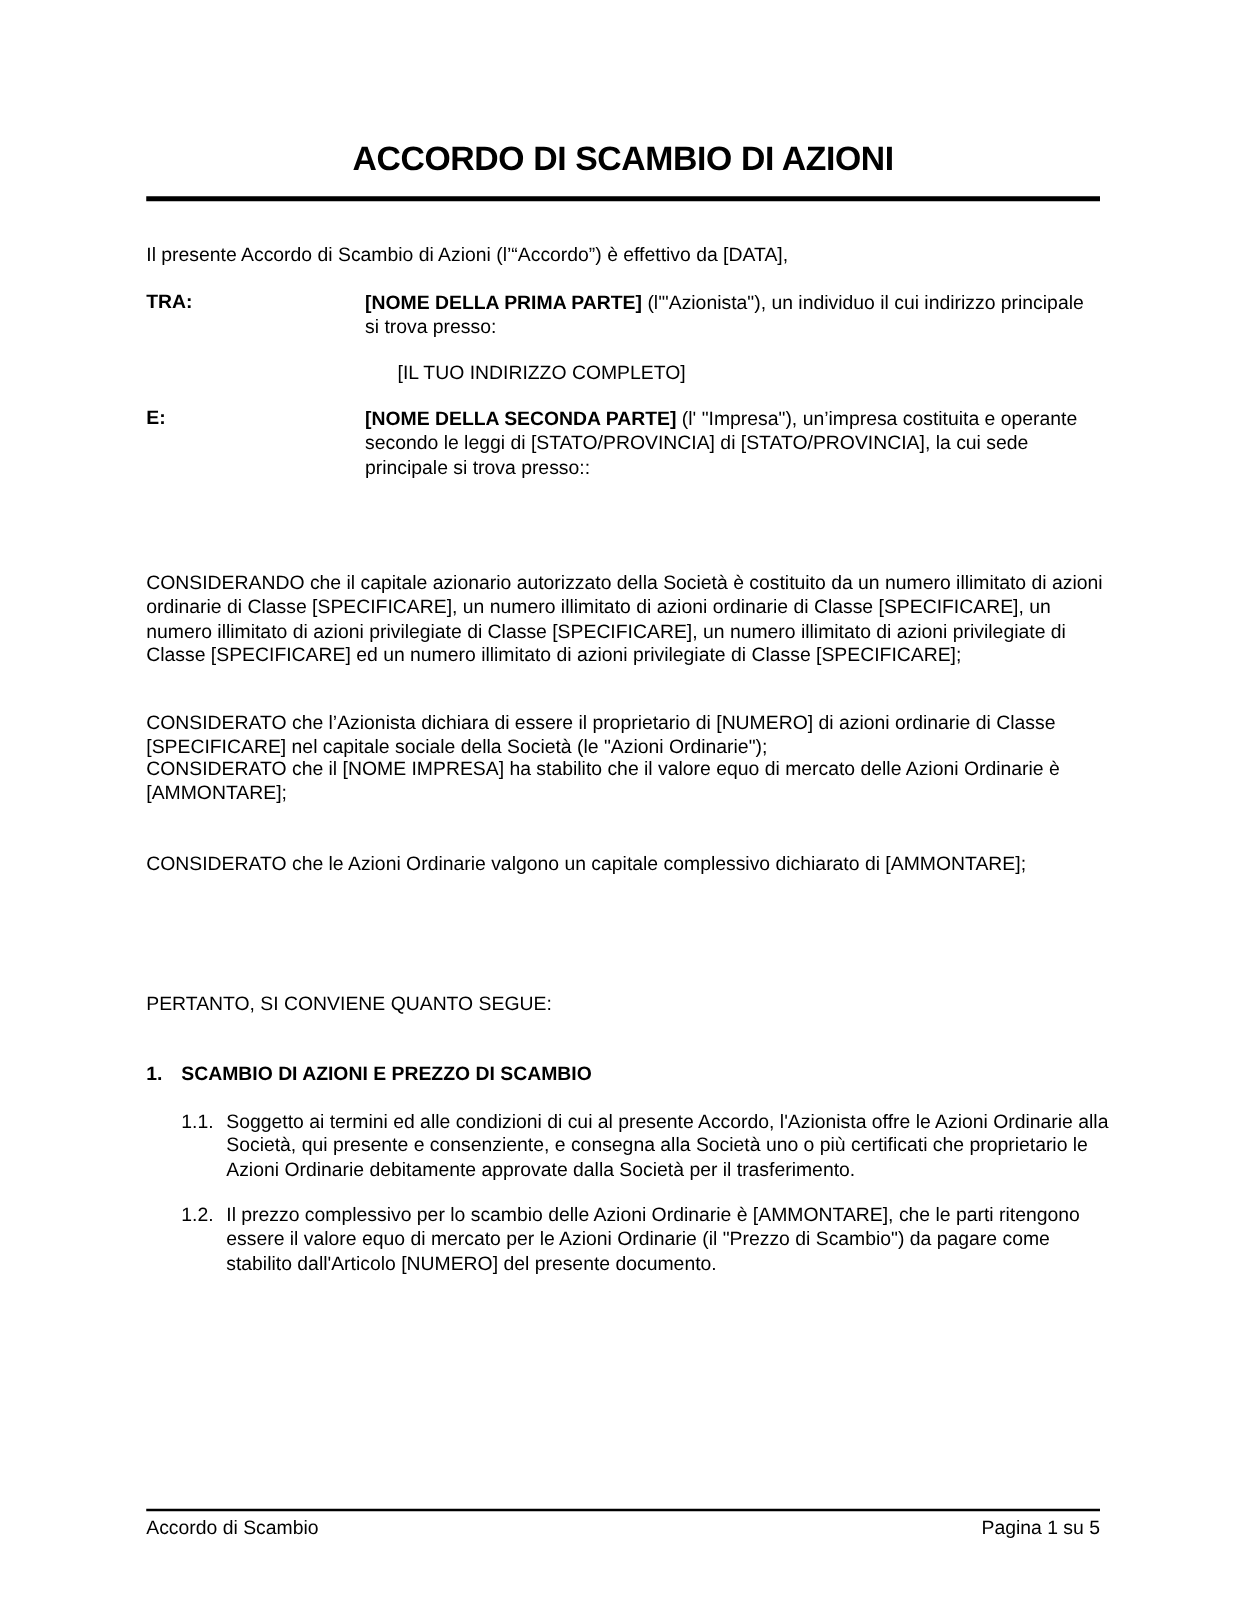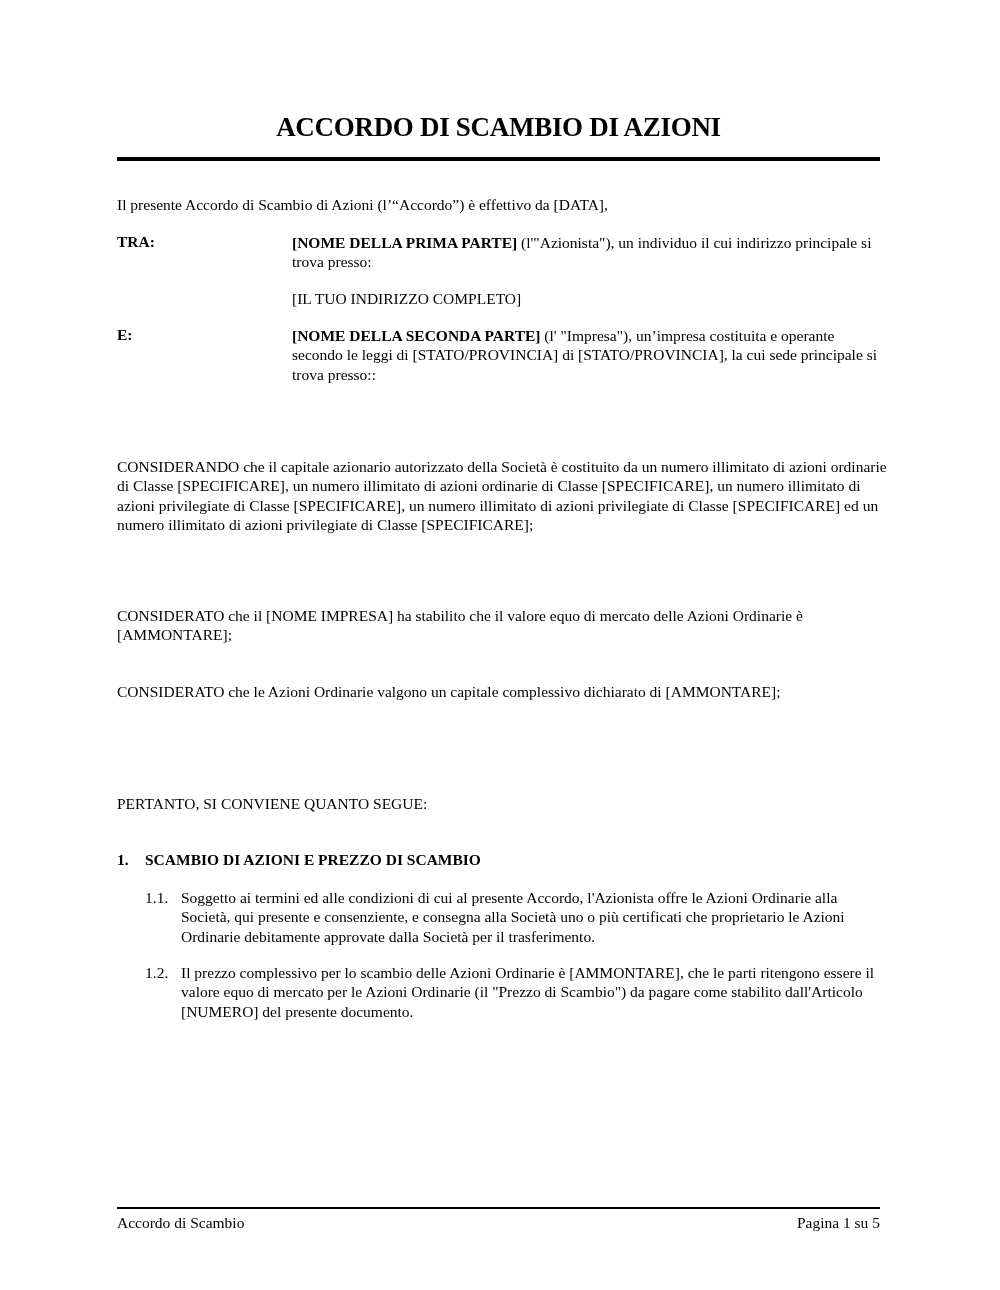--- a/index.html
+++ b/index.html
@@ -1,20 +1,20 @@
 <!DOCTYPE html>
 <html><head>
 <meta charset="utf-8">
 <style>
   html, body { margin: 0; padding: 0; background: #ffffff; }
   body {
     width: 1000px; height: 1290px; position: relative; overflow: hidden;
     font-family: "Liberation Sans", sans-serif; color: #000; font-size: 15.5px;
   }
-  .page { position: absolute; left: 0; top: 0; width: 1000px; height: 1234px; font-family: Liberation Serif, serif; }
+  .page { position: absolute; left: 0; top: 0; width: 1000px; height: 1234px; }
   .title {
     position: absolute; left: 117px; width: 763px; top: 112px;
     text-align: center; font-weight: bold; font-size: 27px; letter-spacing: -0.3px;
   }
   .title-rule {
     position: absolute; left: 117px; width: 763px; top: 157px; height: 4px; background: #000;
   }
   .p { position: absolute; left: 117px; width: 770px; line-height: 19.4px; }
   .party-label { position: absolute; left: 117px; font-weight: bold; }
   .party-body { position: absolute; left: 292px; width: 590px; line-height: 19.4px; }
@@ -37,28 +37,29 @@
 
   <div class="title">ACCORDO DI SCAMBIO DI AZIONI</div>
   <div class="title-rule"></div>
 
   <div class="p" style="top:195px;">Il presente Accordo di Scambio di Azioni (l’“Accordo”) è effettivo da [DATA],</div>
 
   <div class="party-label" style="top:233px;">TRA:</div>
   <div class="party-body" style="top:233px;">
     <span class="b">[NOME DELLA PRIMA PARTE]</span><span> (l'"Azionista"), un individuo il cui indirizzo principale si trova presso:</span>
   </div>
-  <div class="party-body" style="top:289px;">[IL TUO INDIRIZZO COMPLETO]</div>
+  <div class="party-body" style="top:289px;margin-left:26px;">[IL TUO INDIRIZZO COMPLETO]</div>
 
   <div class="party-label" style="top:326px;">E:</div>
   <div class="party-body" style="top:326px;">
     <span class="b">[NOME DELLA SECONDA PARTE]</span><span> (l' "Impresa"), un’impresa costituita e operante secondo le leggi di [STATO/PROVINCIA] di [STATO/PROVINCIA], la cui sede principale si trova presso::</span>
   </div>
 
   <div class="p" style="top:457px;">CONSIDERANDO che il capitale azionario autorizzato della Società è costituito da un numero illimitato di azioni ordinarie di Classe [SPECIFICARE], un numero illimitato di azioni ordinarie di Classe [SPECIFICARE], un numero illimitato di azioni privilegiate di Classe [SPECIFICARE], un numero illimitato di azioni privilegiate di Classe [SPECIFICARE] ed un numero illimitato di azioni privilegiate di Classe [SPECIFICARE];</div>
+  <div class="p" style="top:569px;">CONSIDERATO che l’Azionista dichiara di essere il proprietario di [NUMERO] di azioni ordinarie di Classe [SPECIFICARE] nel capitale sociale della Società (le "Azioni Ordinarie");</div>
   <div class="p" style="top:606px;">CONSIDERATO che il [NOME IMPRESA] ha stabilito che il valore equo di mercato delle Azioni Ordinarie è [AMMONTARE];</div>
   <div class="p" style="top:682px;">CONSIDERATO che le Azioni Ordinarie valgono un capitale complessivo dichiarato di [AMMONTARE];</div>
 
   <div class="p" style="top:794px;">PERTANTO, SI CONVIENE QUANTO SEGUE:</div>
 
   <div class="section-heading">
     <span class="num">1.</span><span>SCAMBIO DI AZIONI E PREZZO DI SCAMBIO</span>
   </div>
 
   <div class="sub" style="top:888px;">

